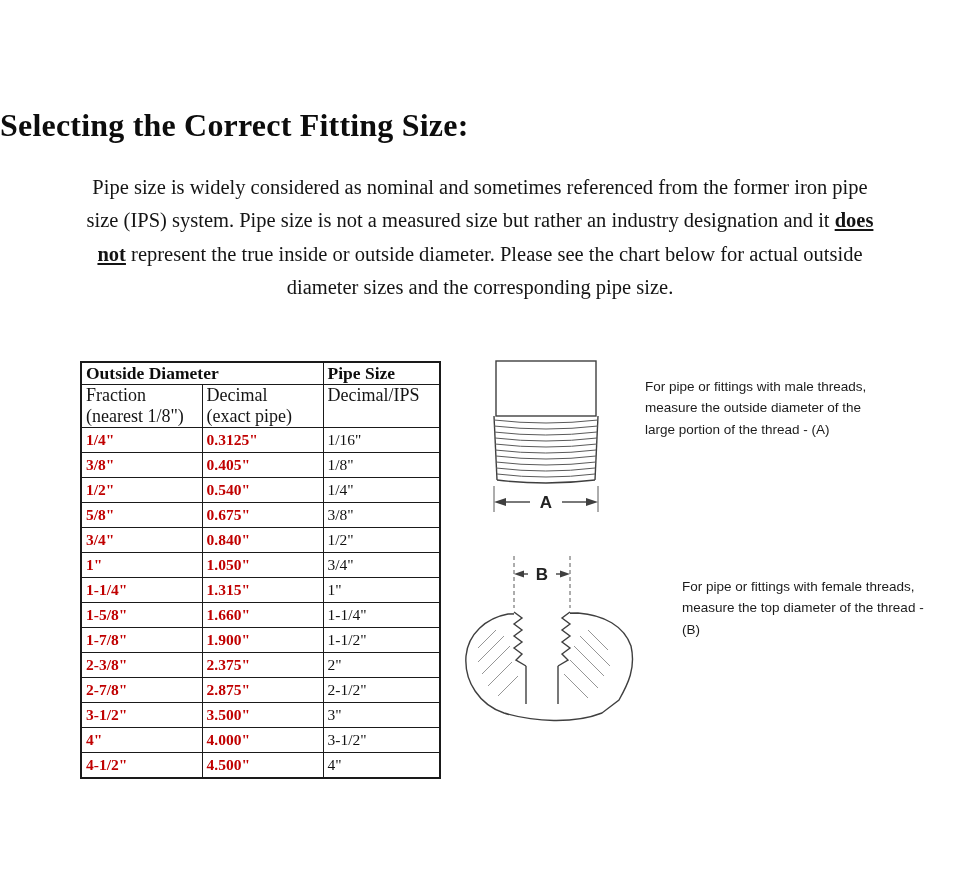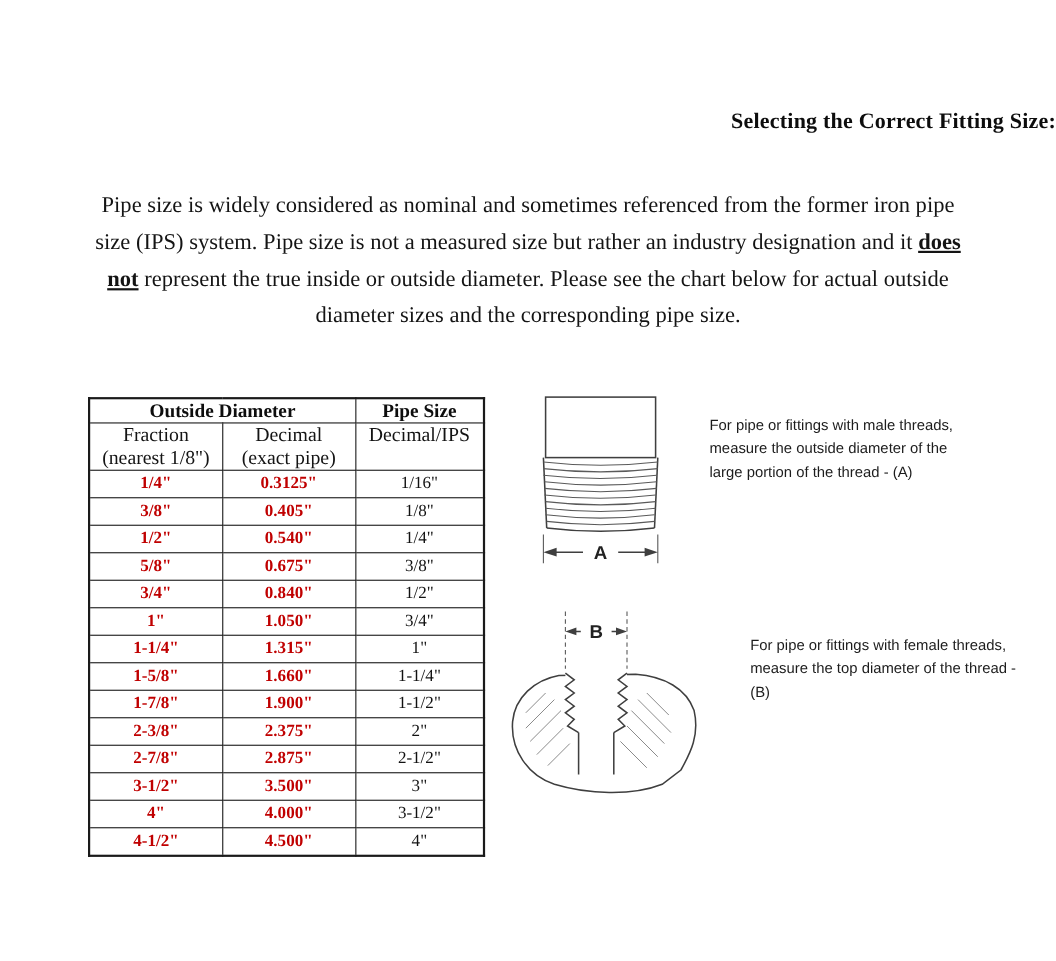--- a/index.html
+++ b/index.html
@@ -6,40 +6,40 @@
   .page{
     position:relative;
     width:960px;height:874px;
     background:#ffffff;
     font-family:"Liberation Serif", serif;
     color:#111;
     overflow:hidden;
   }
   .title{
     position:absolute;top:86px;left:0;width:960px;
-    text-align:right;
-    font-size:20px;font-weight:700;color:#0d0d0d;
+    text-align:left;
+    font-size:32px;font-weight:700;color:#0d0d0d;
     letter-spacing:.2px;
   }
   .intro{
     position:absolute;left:83px;top:150px;width:794px;
     font-size:20.5px;line-height:33.5px;color:#141414;
     text-align:center;
   }
   .intro .emph{font-weight:700;text-decoration:underline;}
   
   .tbl-wrap{position:absolute;left:80px;top:361px;}
   table.sizes{
     border-collapse:collapse;
     border:2px solid #1a1a1a;
     font-family:"Liberation Serif", serif;
   }
   table.sizes th, table.sizes td{
     border:1px solid #1a1a1a;
-    text-align:center;
+    text-align:left;
     padding:0 4px;
   }
   th.grp{
     font-size:17.5px;font-weight:700;color:#0d0d0d;
     padding:3px 4px 4px;
   }
   th.sub{
     font-weight:400;font-size:18px;line-height:21px;
     vertical-align:top;padding:3px 2px 5px;color:#141414;
   }

